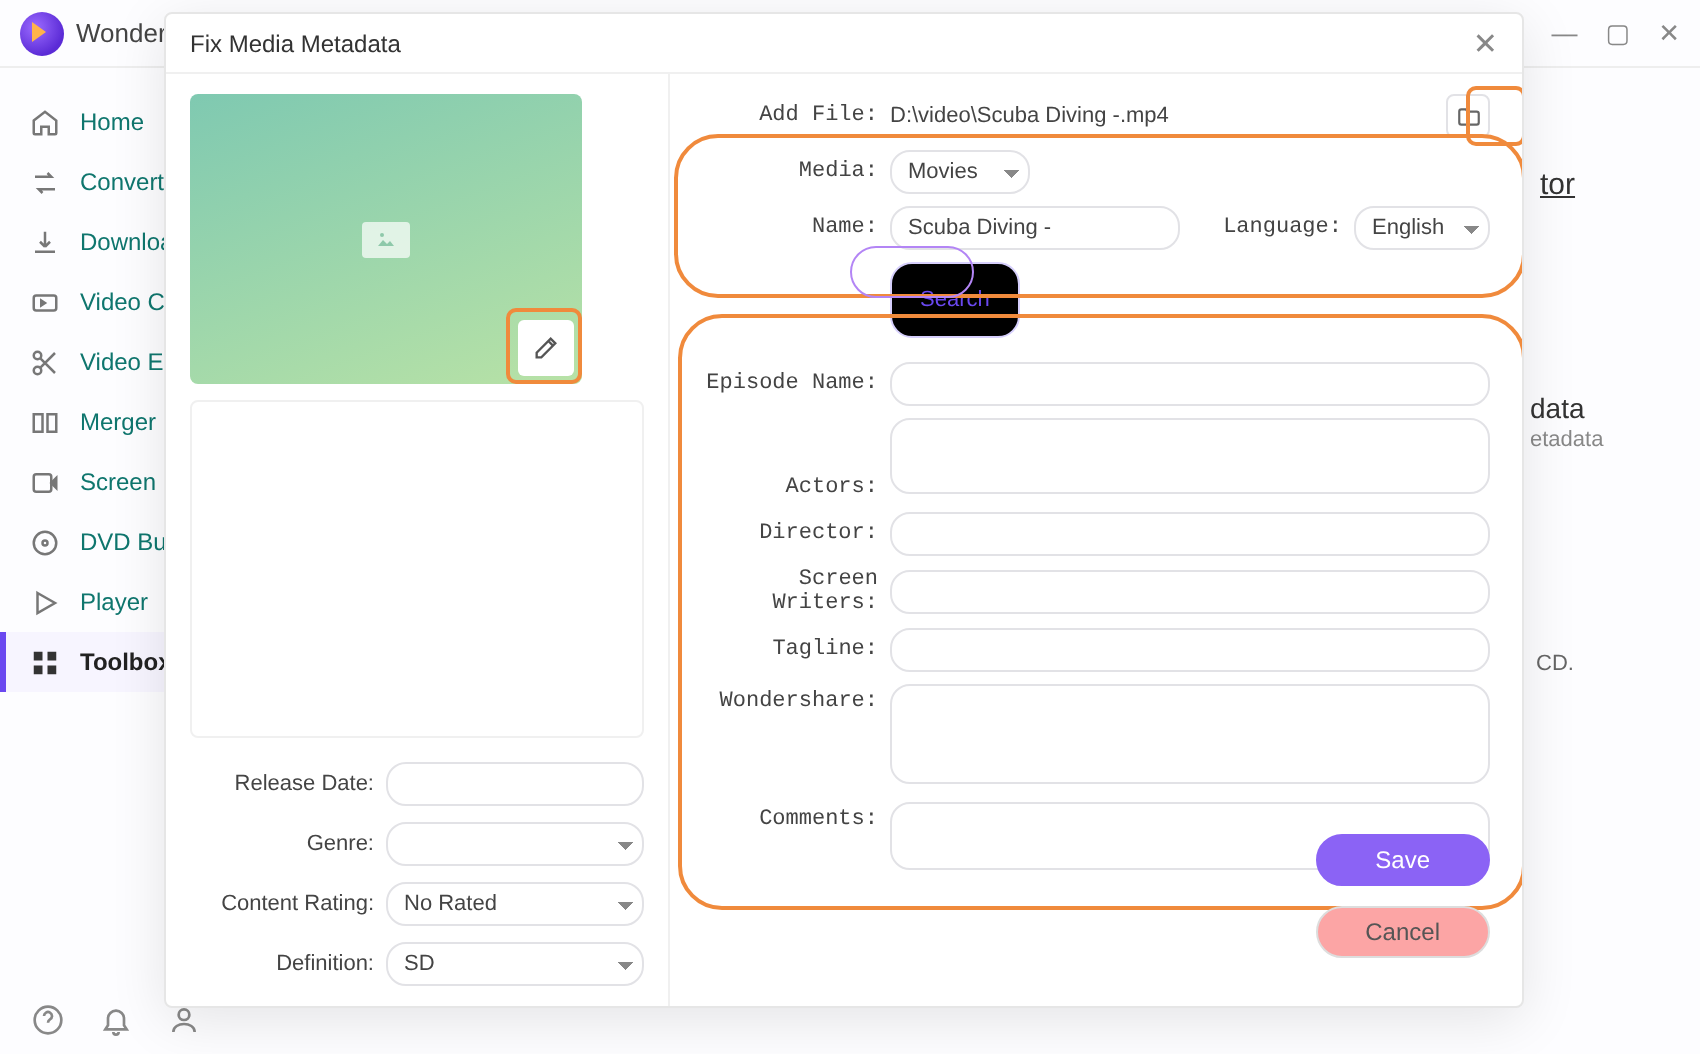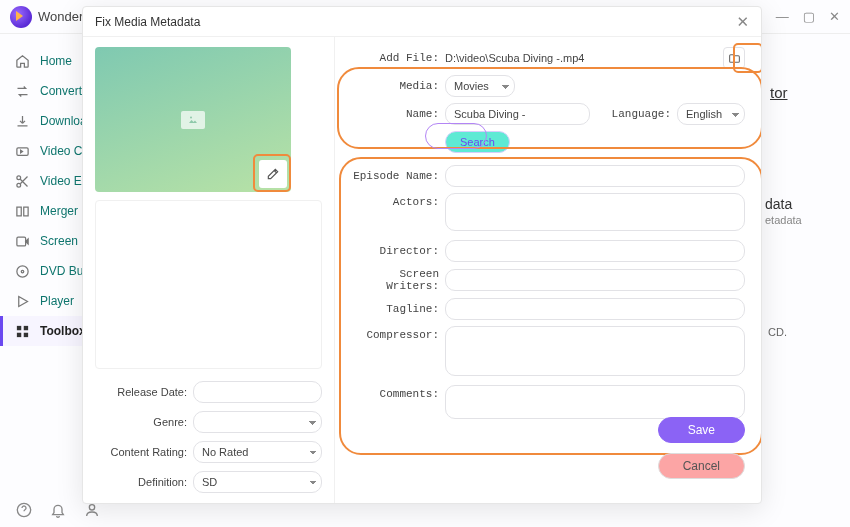--- a/index.html
+++ b/index.html
@@ -50,21 +50,21 @@
 .rrow .fld { flex:1; min-width:0; }
 .lang-row { display:flex; align-items:center; gap:6px; margin-left: 16px; }
 .lang-row label { width:auto; font-size:11px; color:#444; }
 
 input[type=text], select, textarea { border:1px solid #e2e2e6; border-radius: 10px; height: 22px; font-size: 11px; padding: 0 8px; background:#fff; color:#444; outline:none; width: 100%; }
 textarea { height: 44px; border-radius: 10px; padding: 4px 8px; resize:none; }
 .fld.mid { max-width: 190px; }
 .fld.mid2 { max-width: 70px; }
 select { appearance:none; background-image: linear-gradient(45deg, transparent 50%, #888 50%), linear-gradient(135deg, #888 50%, transparent 50%); background-position: right 8px top 9px, right 4px top 9px; background-size: 4px 4px, 4px 4px; background-repeat:no-repeat; padding-right:18px; }
 
-.search-btn { height:22px; padding: 0 14px; border:1px solid #d6cffc; background:#5eead4; color:#6a48f0; border-radius: 11px; font-size:11px; cursor:pointer; }
+.search-btn { height:38px; padding: 0 14px; border:1px solid #d6cffc; background:#000000; color:#6a48f0; border-radius: 11px; font-size:11px; cursor:pointer; }
 .hl-search { position:absolute; border:1.5px solid #b385f5; border-radius: 13px; pointer-events:none; }
 
 .folder-btn { width:22px; height:22px; border:1px solid #e2e2e6; border-radius:4px; display:flex; align-items:center; justify-content:center; cursor:pointer; color:#666; margin-left:4px; }
 .hl-folder { position:absolute; border:2px solid #f08a3c; border-radius:5px; pointer-events:none; }
 
 
 .hl-box { position:absolute; border:2px solid #f08a3c; border-radius: 22px; pointer-events:none; }
 
 
 .modal-foot { position:absolute; right: 16px; bottom: 24px; display:flex; gap:10px;flex-direction:column; }
@@ -270,38 +270,38 @@
 
       <div class="rrow" style="margin-bottom:12px;">
         <label></label>
         <button class="search-btn">Search</button>
       </div>
 
       <div class="rrow">
         <label>Episode Name:</label>
         <div class="fld"><input type="text" style=""></div>
       </div>
-      <div class="rrow" style="align-items:flex-start;">
+      <div class="rrow" style="align-items:flex-end;">
         <label style="padding-top:3px;">Actors:</label>
         <div class="fld"><textarea style="height: 38px;"></textarea></div>
       </div>
       <div class="rrow">
         <label>Director:</label>
         <div class="fld"><input type="text" style=""></div>
       </div>
       <div class="rrow">
         <label>Screen Writers:</label>
         <div class="fld"><input type="text" style=""></div>
       </div>
       <div class="rrow">
         <label>Tagline:</label>
         <div class="fld"><input type="text" style=""></div>
       </div>
       <div class="rrow" style="align-items:flex-start;">
-        <label style="padding-top:3px;">Compressor:</label>
+        <label style="padding-top:3px;">Wondershare:</label>
         <div class="fld"><textarea style="height: 50px;"></textarea></div>
       </div>
       <div class="rrow" style="align-items:flex-start;">
         <label style="padding-top:3px;">Comments:</label>
         <div class="fld"><textarea style="height: 34px;"></textarea></div>
       </div>
 
       <div class="hl-folder" style="left:398px; top:6px; width:30px; height:30px;"></div>
       <div class="hl-box" style="left:2px; top:30px; width:426px; height:82px;"></div>
       <div class="hl-search" style="left:90px; top:86px; width:62px; height:26px;"></div>

